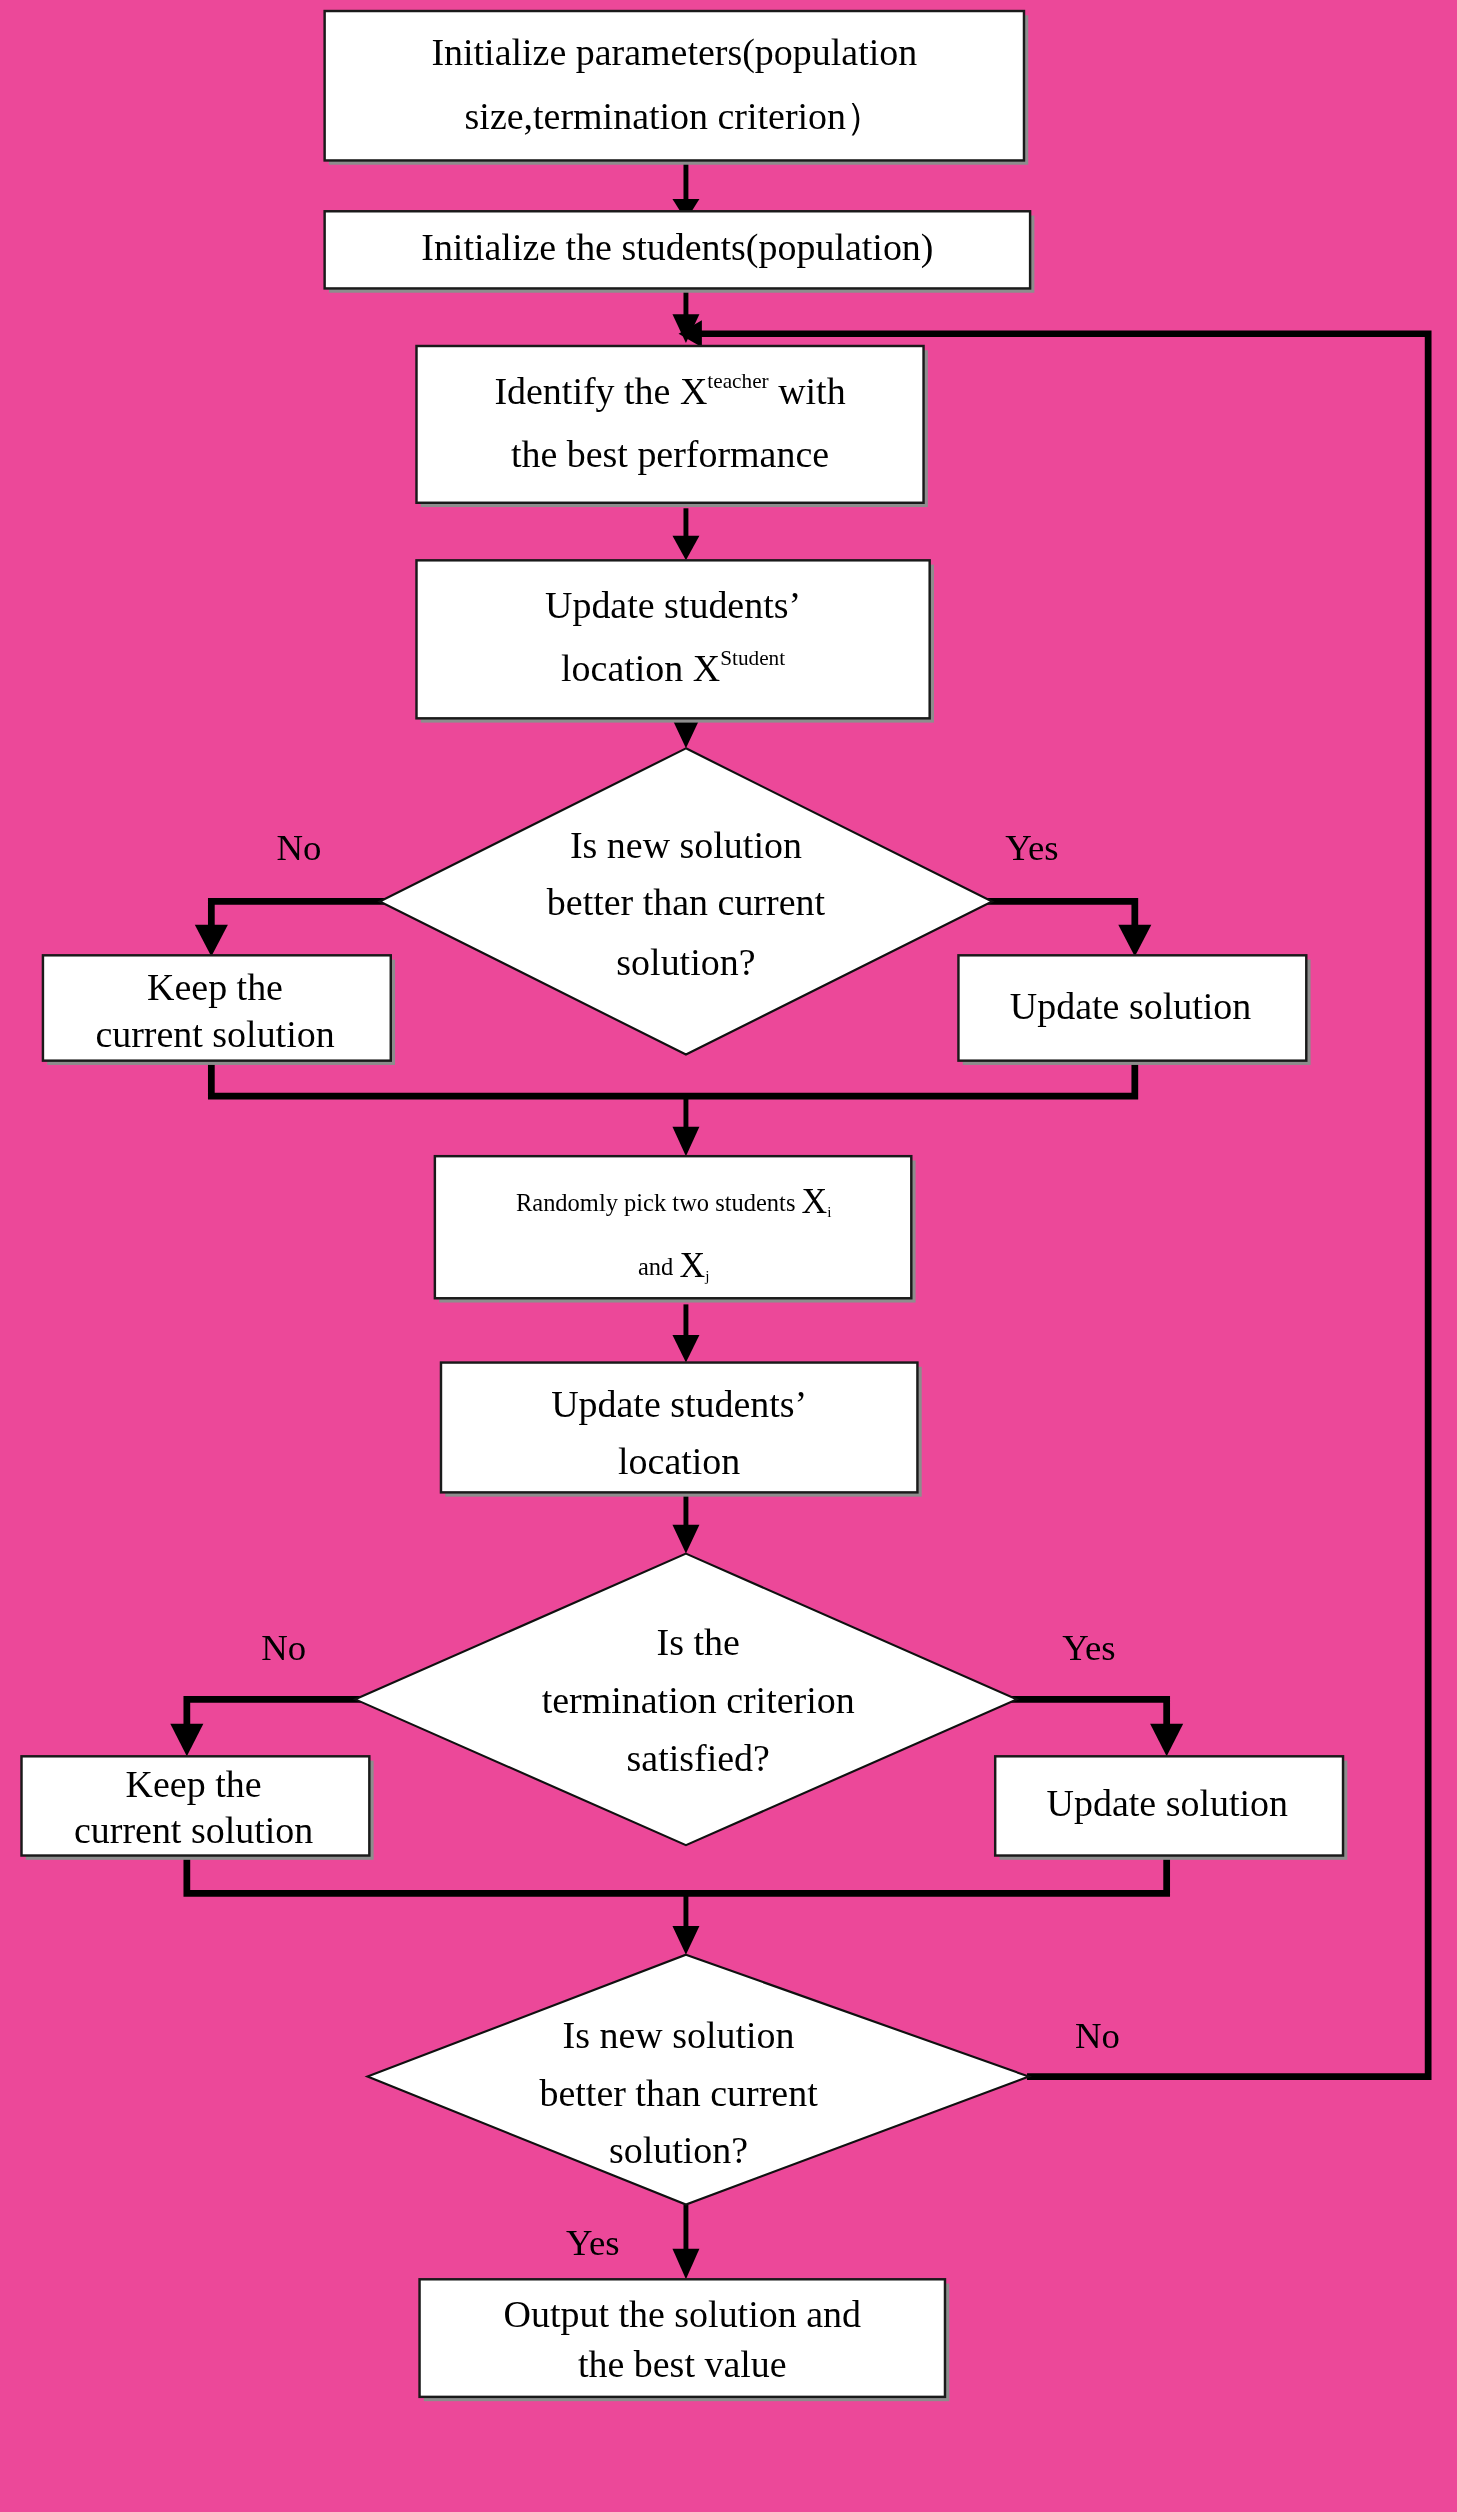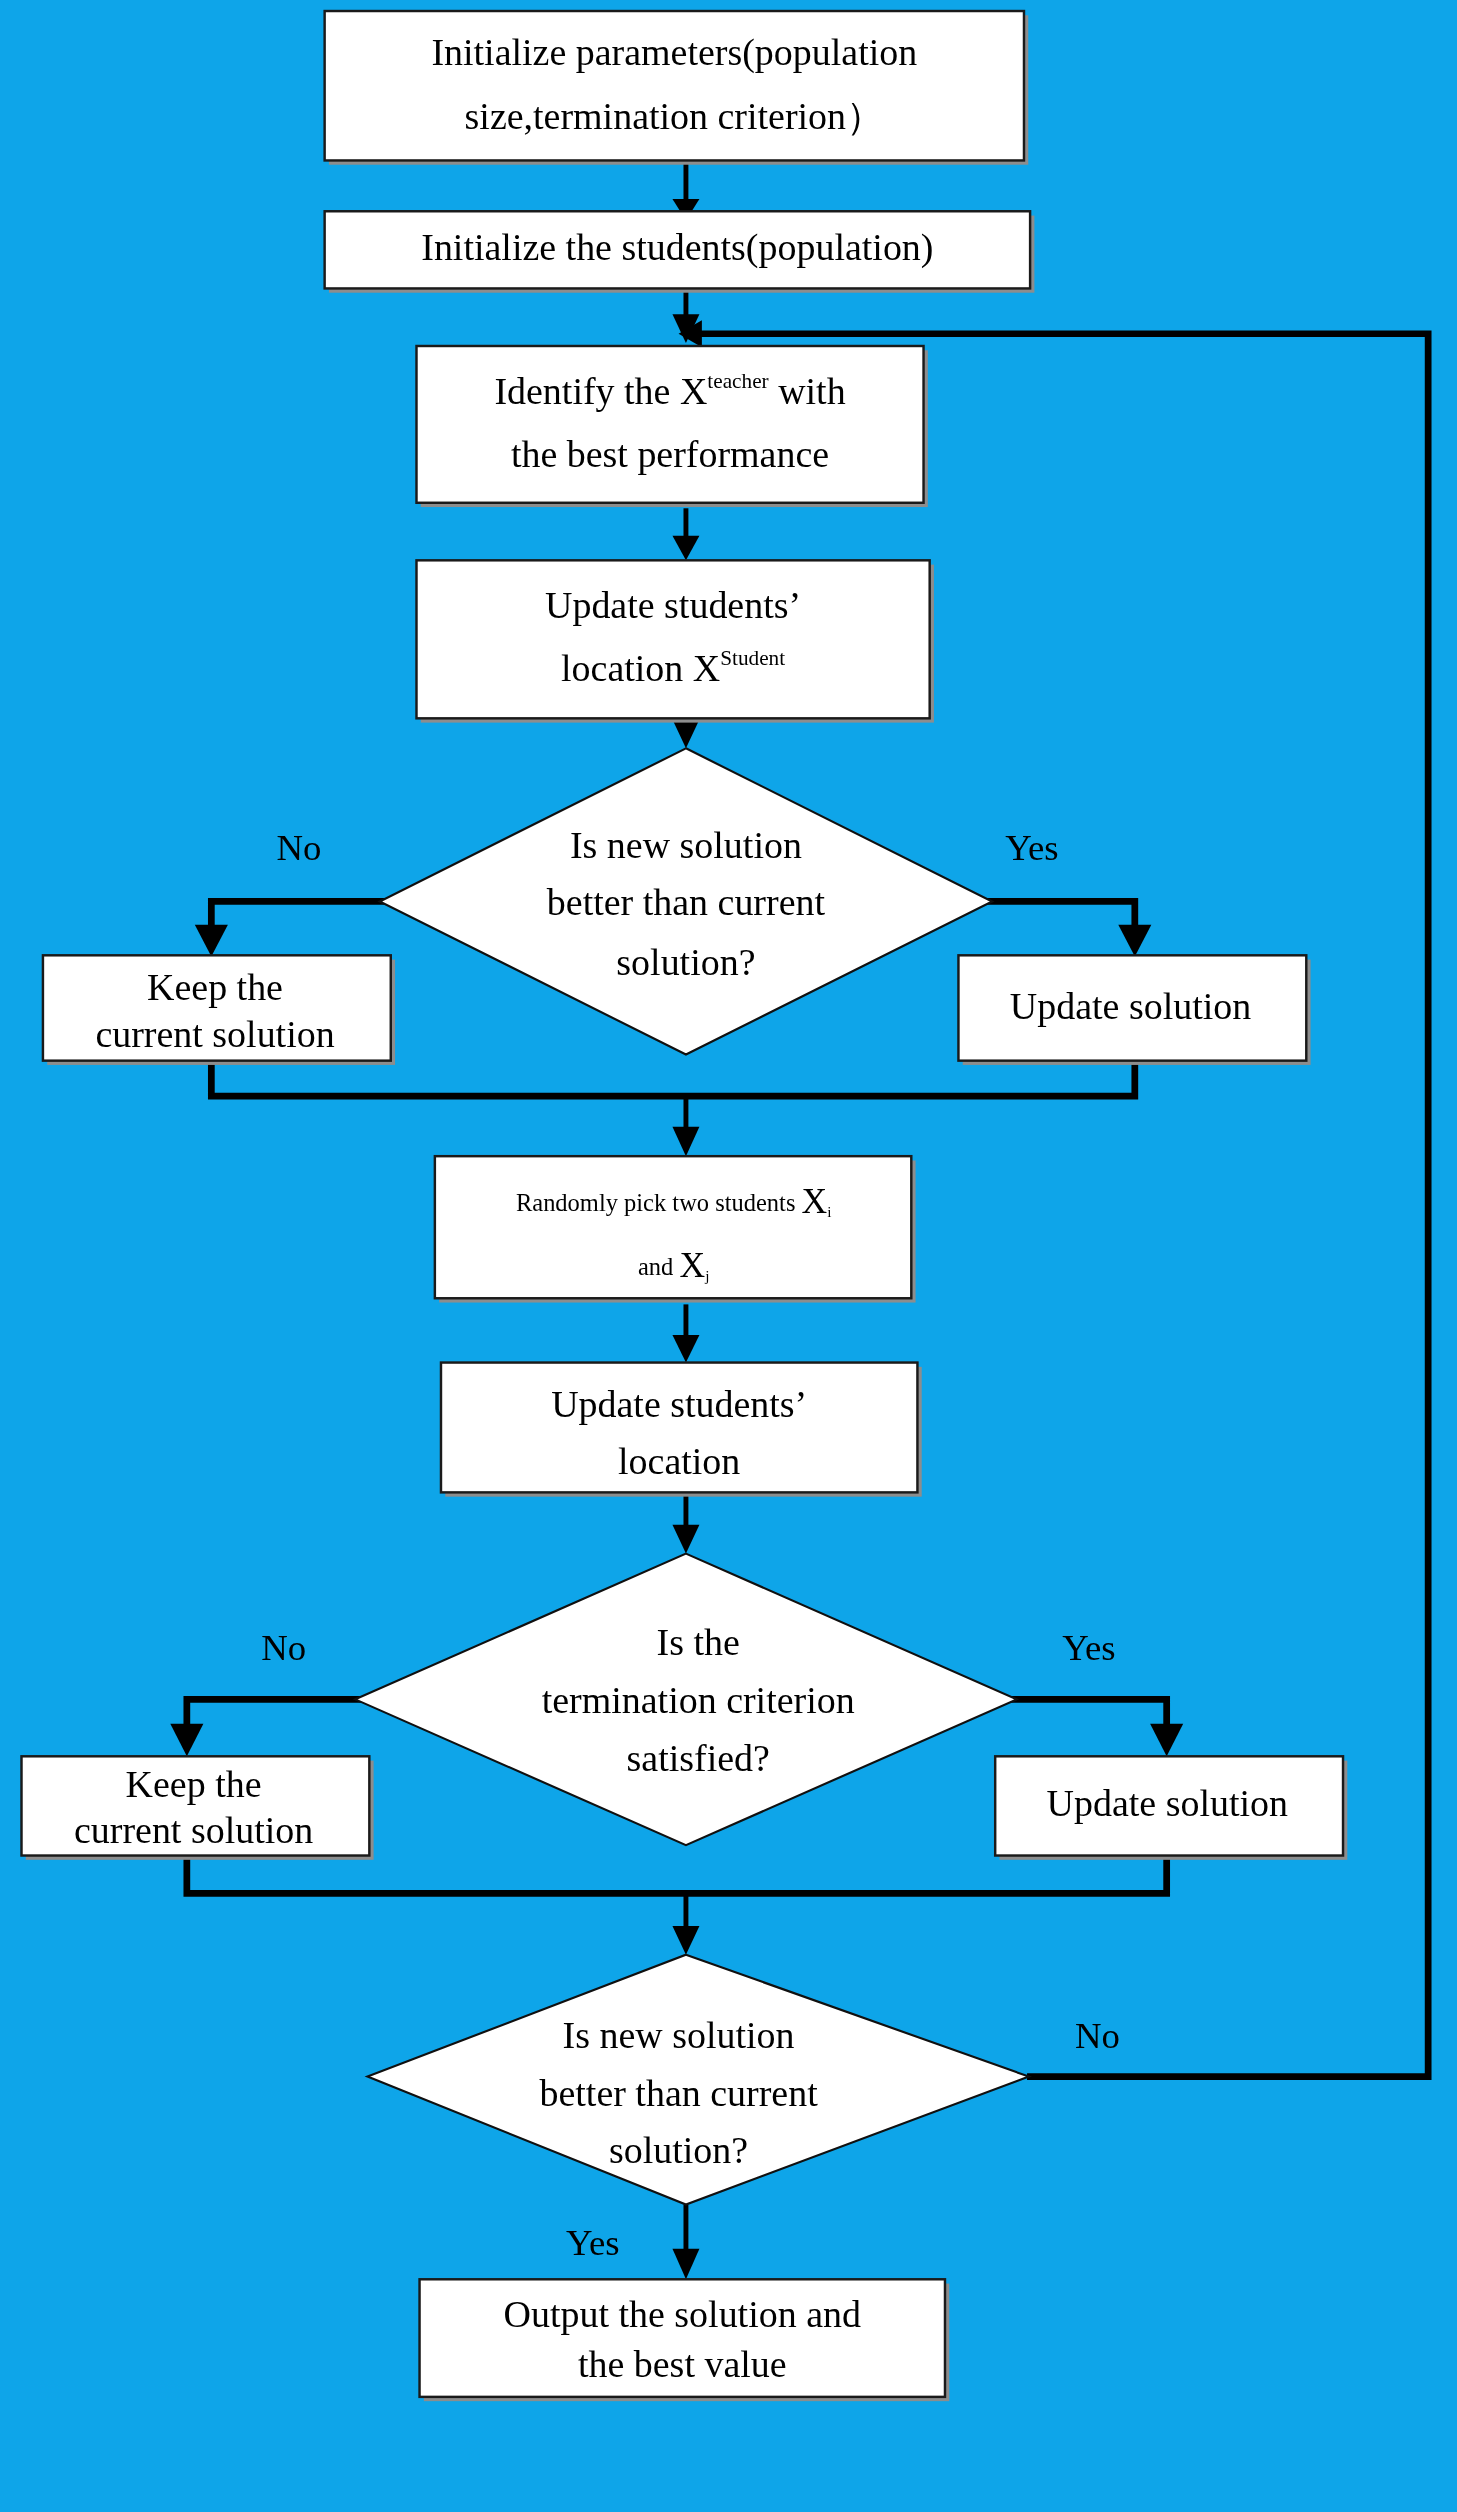--- a/index.html
+++ b/index.html
@@ -4,21 +4,21 @@
 <style>
   html, body {
     margin: 0;
     padding: 0;
     background: #ffffff;
   }
   #flowchart-root {
     position: relative;
     width: 1457px;
     height: 2512px;
-    background: #0ea5e9;
+    background: #ec4899;
     font-family: "Liberation Serif", "DejaVu Serif", serif;
     overflow: hidden;
   }
   svg.fc {
     position: absolute;
     inset: 0;
     width: 1457px;
     height: 2512px;
     display: block;
   }

